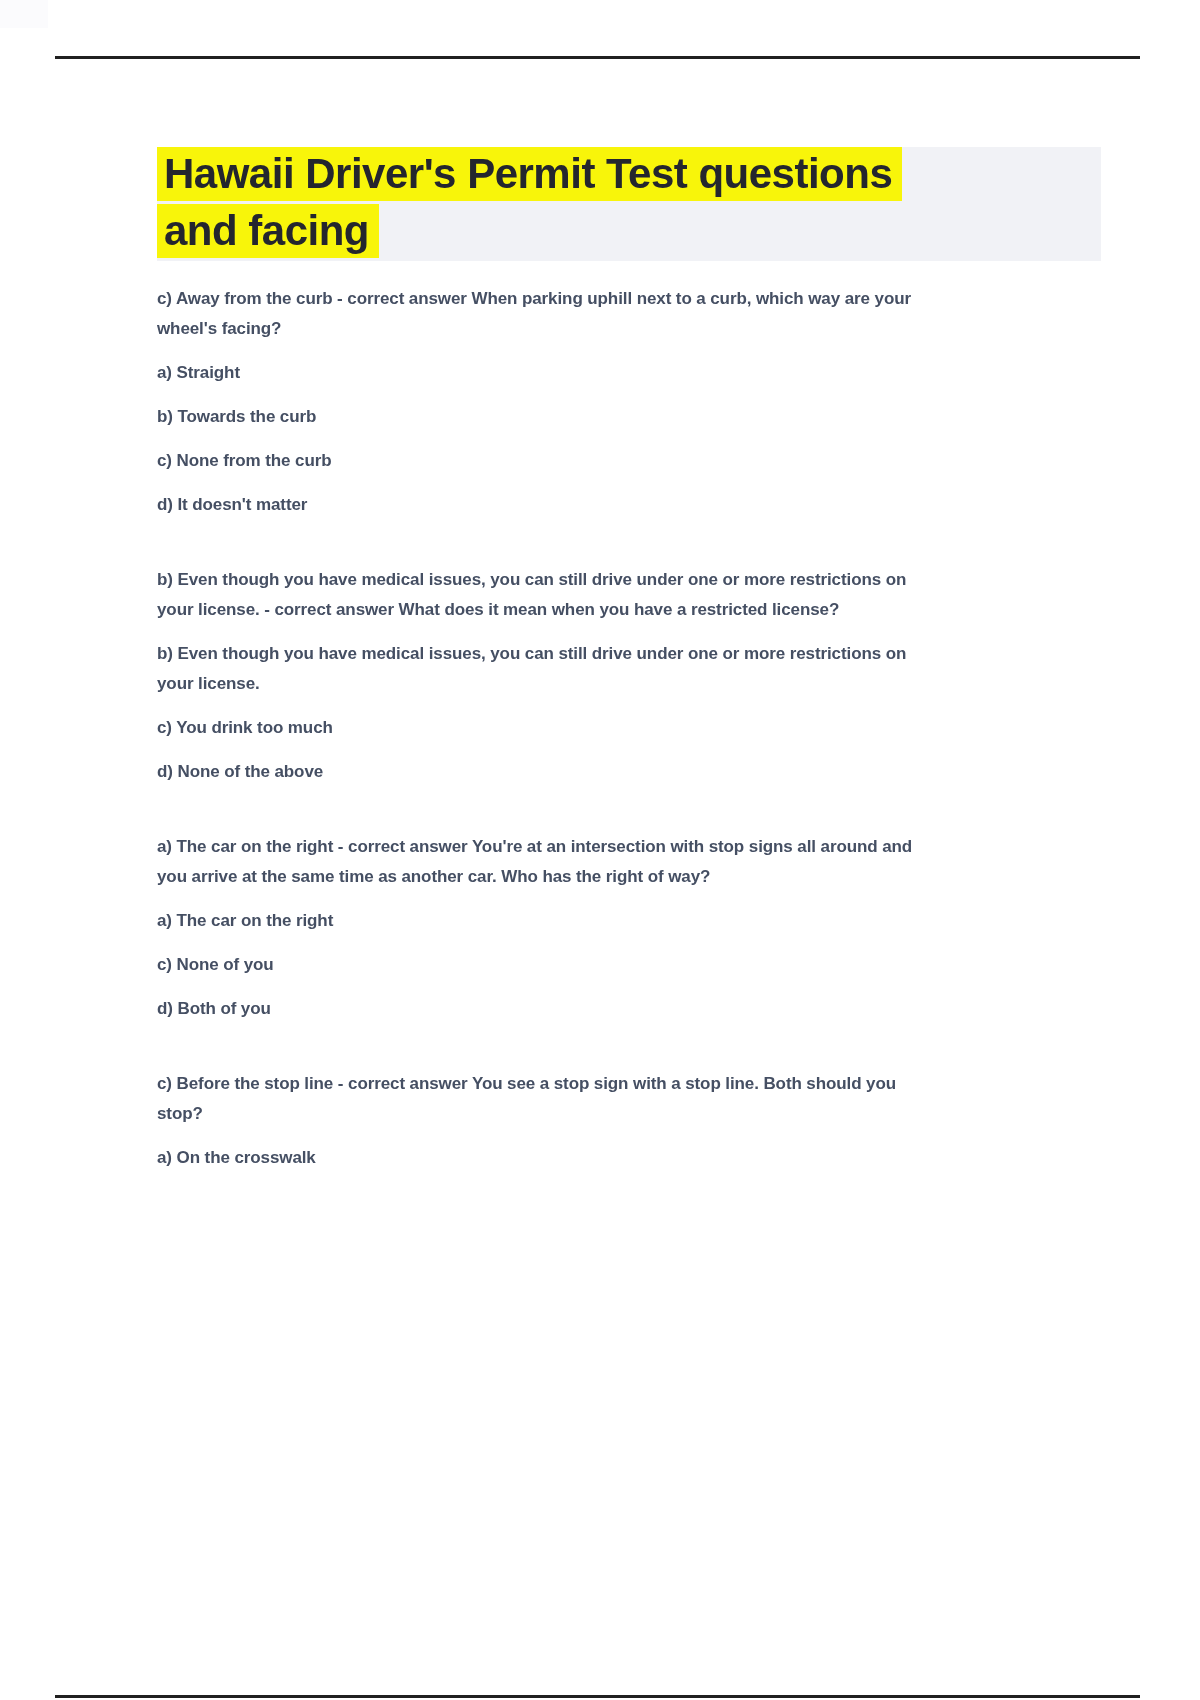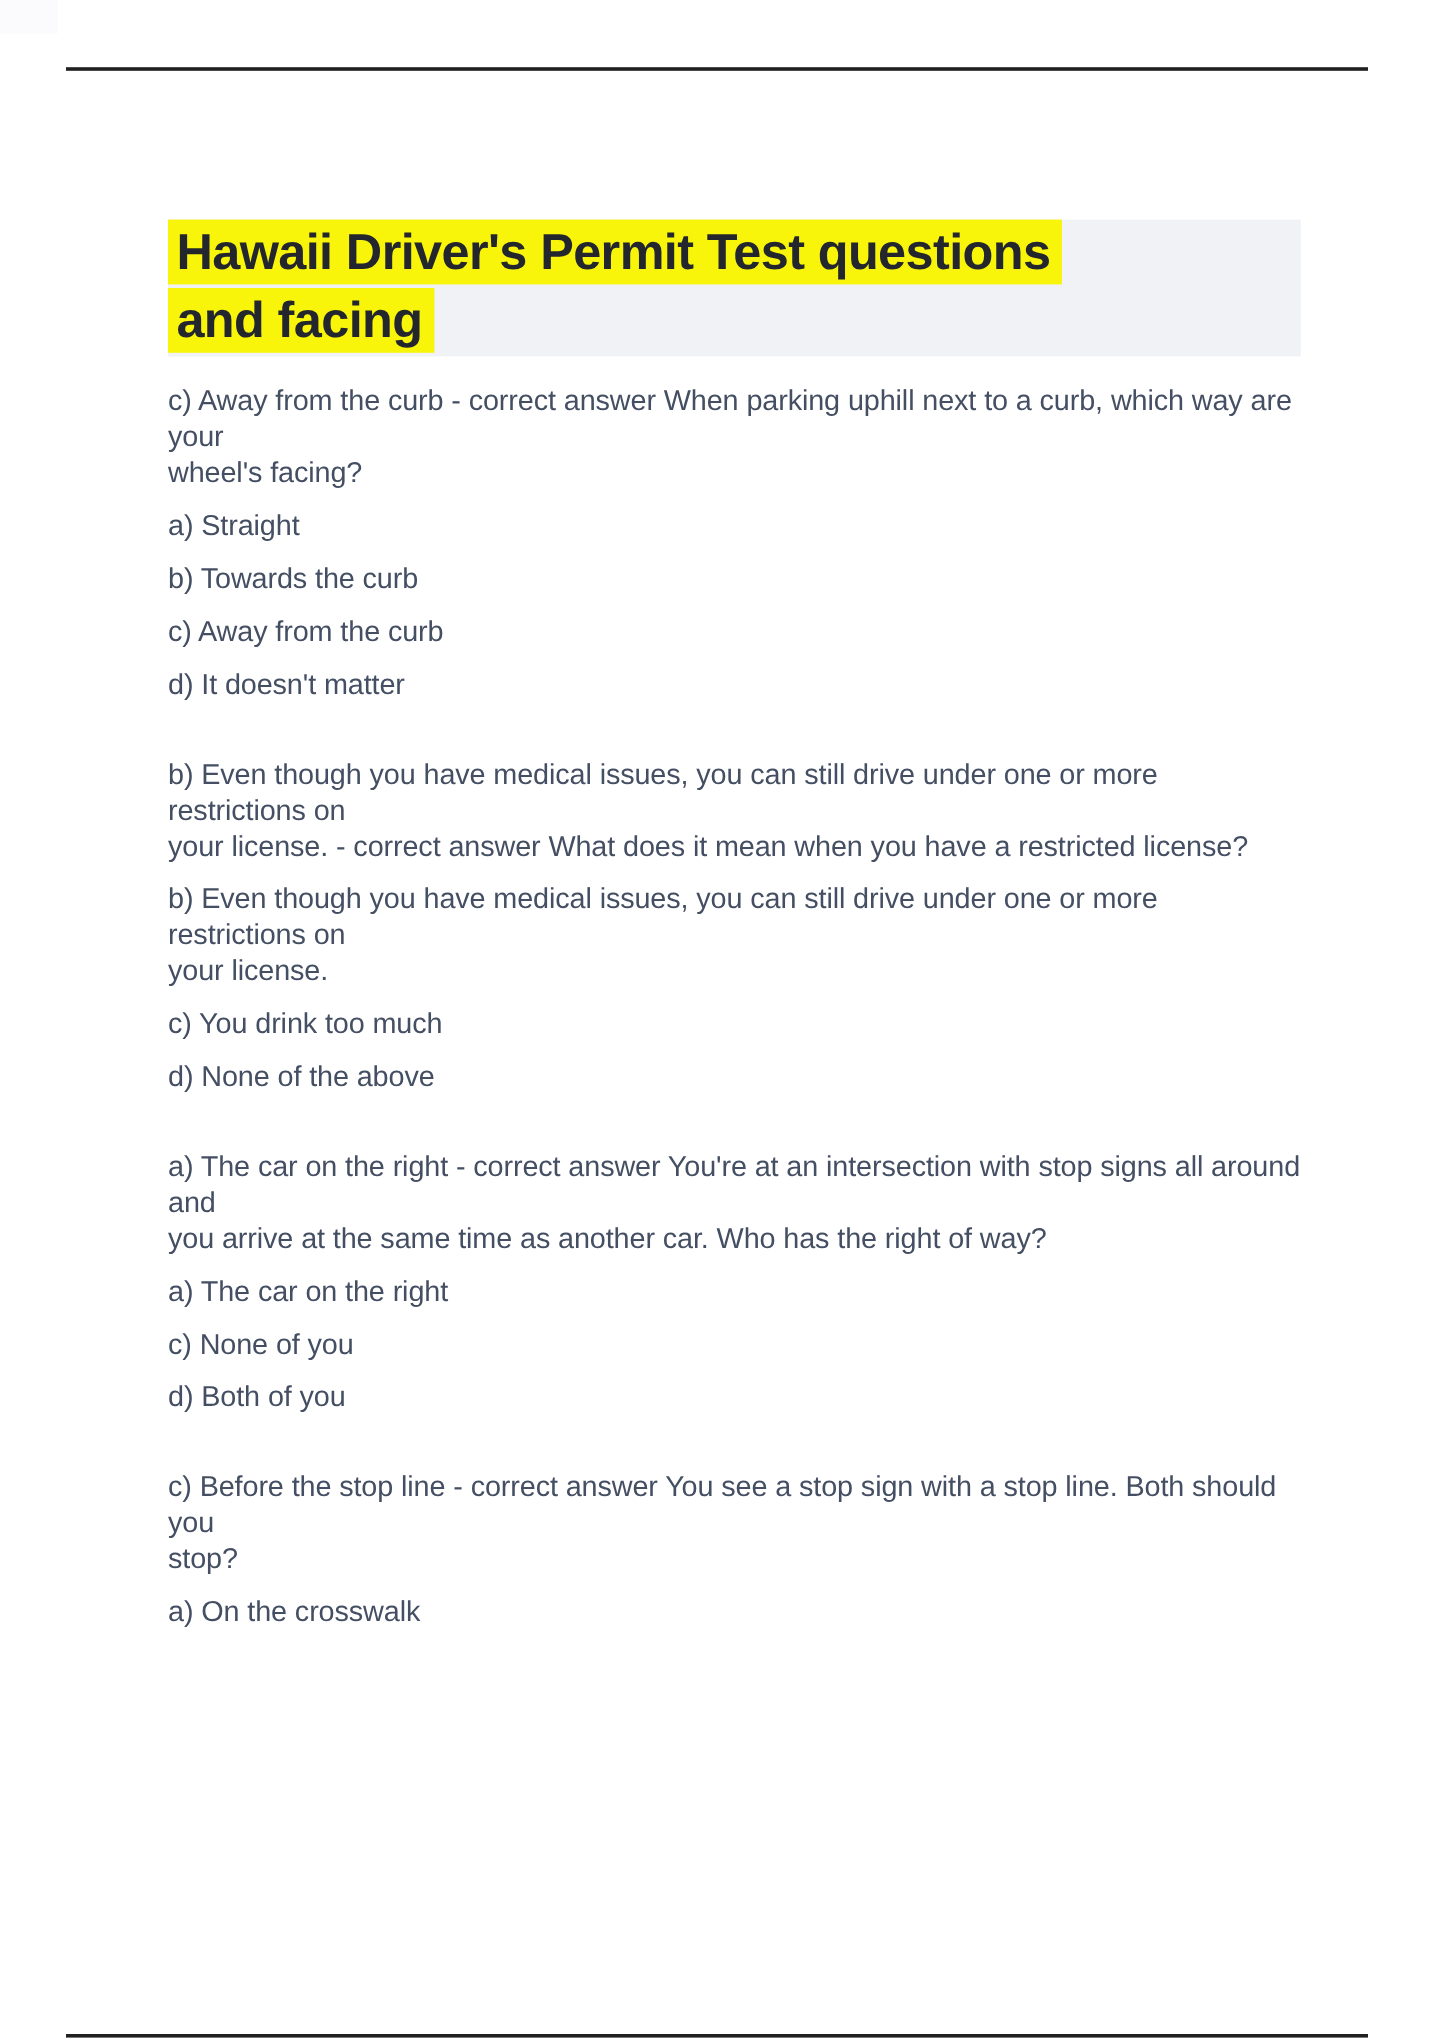--- a/index.html
+++ b/index.html
@@ -17,45 +17,45 @@
     background: #fbfbfd;
   }
   .rule {
     position: absolute; left: 55px;
     width: 1085px; height: 3px;
     background: var(--rule-color, #202020);
   }
   .rule.top { top: 56px; }
   .rule.bottom { top: 1695px; }
   .content {
-    position: absolute; left: 140px; top: 147px;
+    position: absolute; left: 157px; top: 147px;
     width: 944px;
-    margin-top: 36px;
   }
   .title-block {
     margin: 0 0 23px 0;
     background: var(--title-block-bg, #f1f2f6);
   }
   .title-line { line-height: 54px; white-space: nowrap; }
   .hl {
     display: inline-block;
     background: var(--highlight, #f8f50a);
     color: var(--title-color, #24262e);
     font-size: 42px;
     font-weight: bold;
     letter-spacing: -0.5px;
     padding: 0 10px 0 7px;
   }
   .para {
     margin: 0 0 14px 0;
-    font-size: 24px;
+    font-size: 17px;
     line-height: 30px;
     color: var(--body-color, #454f63);
     white-space: pre-line;
     letter-spacing: -0.1px;
+    font-weight: bold;
   }
   .q-block { margin-top: 45px; }
   .q-block:first-child { margin-top: 0; }
 </style>
 </head>
 <body>
 
 <div class="page">
   <div class="corner-artifact"></div>
   <div class="rule top"></div>
@@ -69,21 +69,21 @@
         <span class="hl">and facing</span>
       </div>
     </h1>
 
     <div id="questions">
         <section class="q-block">
           <p class="para">c) Away from the curb - correct answer When parking uphill next to a curb, which way are your
 wheel's facing?</p>
           <p class="para">a) Straight</p>
           <p class="para">b) Towards the curb</p>
-          <p class="para">c) Away from the curb</p>
+          <p class="para">c) None from the curb</p>
           <p class="para">d) It doesn't matter</p>
         </section>
         <section class="q-block">
           <p class="para">b) Even though you have medical issues, you can still drive under one or more restrictions on
 your license. - correct answer What does it mean when you have a restricted license?</p>
           <p class="para">b) Even though you have medical issues, you can still drive under one or more restrictions on
 your license.</p>
           <p class="para">c) You drink too much</p>
           <p class="para">d) None of the above</p>
         </section>

